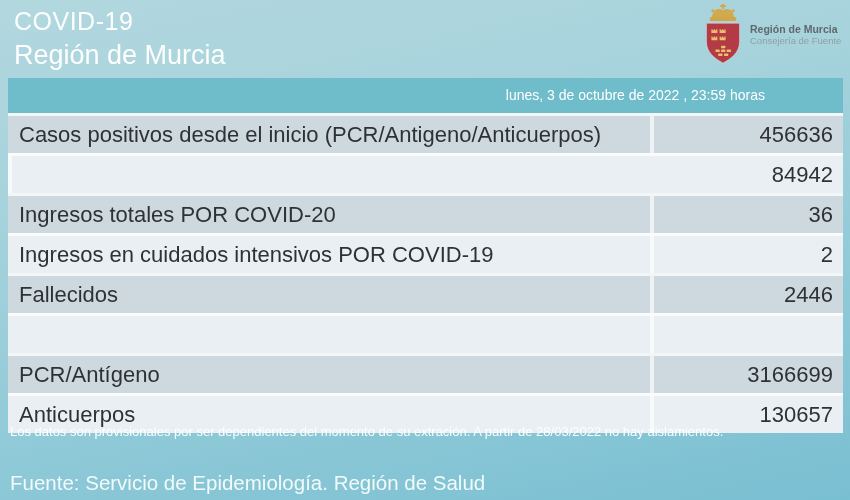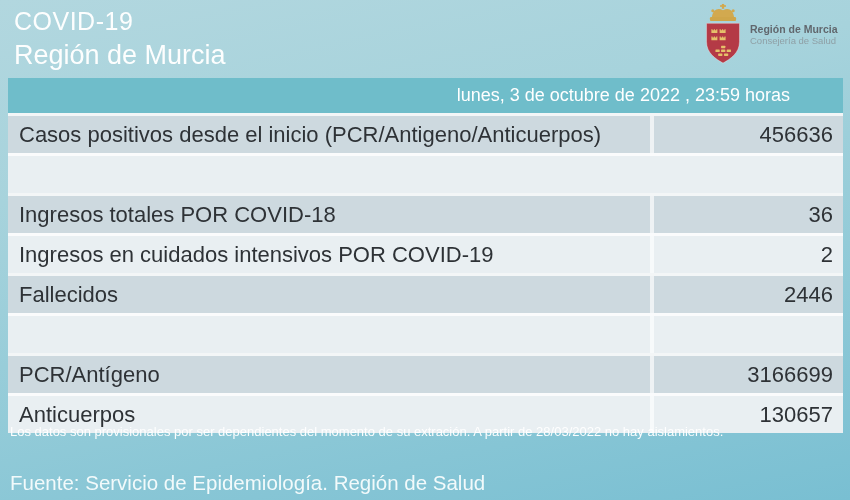--- a/index.html
+++ b/index.html
@@ -16,21 +16,21 @@
   .subtitle{font-size:27px;line-height:31px;font-weight:400;}
   .logo-block{position:absolute;right:4px;top:3px;display:flex;align-items:center;}
   .coat{width:40px;height:62px;margin-right:7px;}
   .logo-text{width:96px;}
   .logo-org{font-size:10.5px;font-weight:bold;color:#61676d;line-height:12px;}
   .logo-dept{font-size:9.5px;color:#8fa0a6;line-height:11px;}
   
   .table{position:absolute;left:8px;top:78px;width:835px;}
   .date-row{
     height:35px;line-height:35px;background:#6fbdca;color:#ffffff;
-    font-size:18px;text-align:right;padding-right:53px;box-sizing:border-box;
+    font-size:14px;text-align:right;padding-right:78px;box-sizing:border-box;
   }
   .trow{
     display:flex;height:40px;box-sizing:border-box;
     border-top:3px solid rgba(255,255,255,0.75);
     font-size:22px;color:#2e3236;
   }
   .trow .cell{line-height:37px;white-space:nowrap;overflow:hidden;}
   .trow .lbl{width:642px;padding-left:11px;box-sizing:border-box;}
   .trow .val{flex:1;text-align:right;padding-right:10px;border-left:4px solid rgba(255,255,255,0.65);box-sizing:border-box;}
   .r-odd{background:#cdd9df;}
@@ -72,35 +72,36 @@
         <rect x="18" y="44" width="4.4" height="2.6" rx="0.6"></rect>
         <rect x="12.2" y="48" width="4.4" height="2.6" rx="0.6"></rect>
         <rect x="18" y="48" width="4.4" height="2.6" rx="0.6"></rect>
         <rect x="23.8" y="48" width="4.4" height="2.6" rx="0.6"></rect>
         <rect x="15" y="52" width="4.4" height="2.6" rx="0.6"></rect>
         <rect x="21" y="52" width="4.4" height="2.6" rx="0.6"></rect>
       </g>
     </svg>
     <div class="logo-text">
       <div class="logo-org">Región de Murcia</div>
-      <div class="logo-dept">Consejería de Salud</div>
+      <div class="logo-dept">Consejería de Fuente</div>
     </div>
   </div>
 
   <div class="table">
     <div class="date-row">lunes, 3 de octubre de 2022 , 23:59 horas</div>
 
     <div class="trow r-odd">
       <div class="cell lbl">Casos positivos desde el inicio (PCR/Antigeno/Anticuerpos)</div>
       <div class="cell val">456636</div>
     </div>
     <div class="trow r-even">
+      <div class="cell val">84942</div>
     </div>
     <div class="trow r-odd">
-      <div class="cell lbl">Ingresos totales POR COVID-18</div>
+      <div class="cell lbl">Ingresos totales POR COVID-20</div>
       <div class="cell val">36</div>
     </div>
     <div class="trow r-even">
       <div class="cell lbl">Ingresos en cuidados intensivos POR COVID-19</div>
       <div class="cell val">2</div>
     </div>
     <div class="trow r-odd">
       <div class="cell lbl">Fallecidos</div>
       <div class="cell val">2446</div>
     </div>

